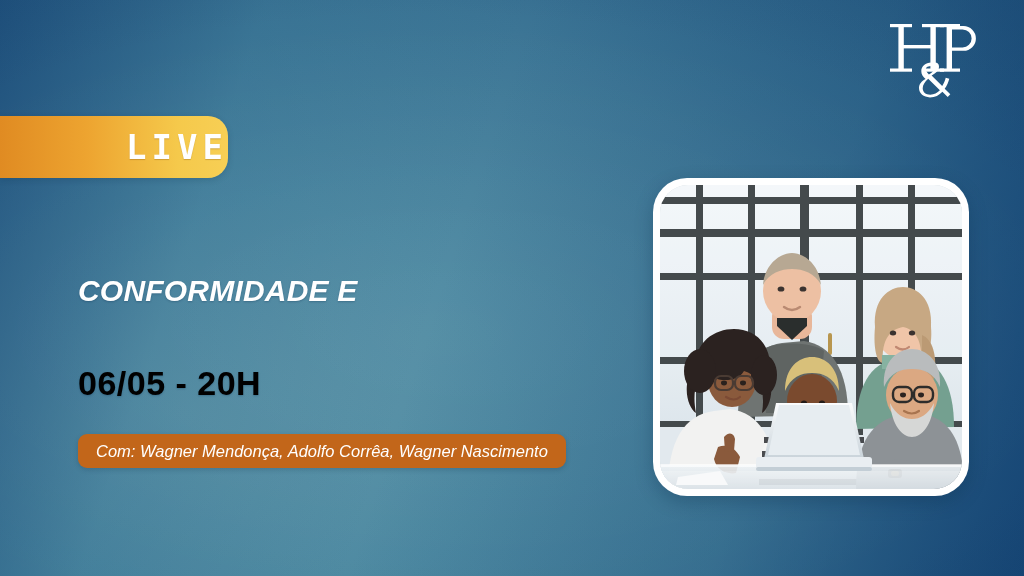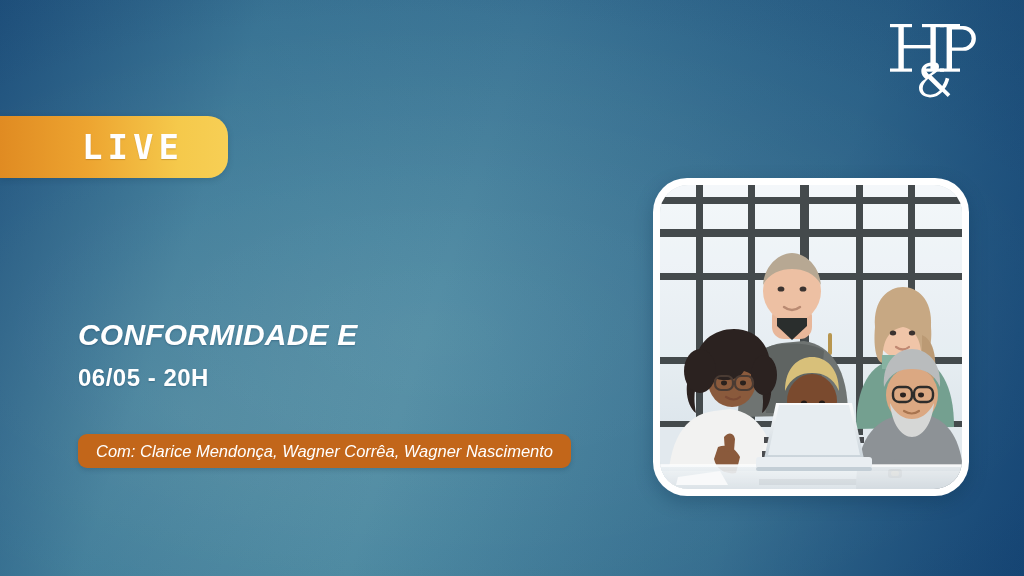--- a/index.html
+++ b/index.html
@@ -60,21 +60,20 @@
     left: 0;
     top: 116px;
     width: 228px;
     height: 62px;
     border-radius: 0 20px 20px 0;
     background: linear-gradient(90deg, #e08b22 0%, #eda430 38%, #f5c94b 78%, #f7cf55 100%);
     box-shadow: 0 2px 6px rgba(10,40,70,0.18);
     display: flex;
     align-items: center;
     justify-content: flex-end;
-    padding-right: 44px;
     box-sizing: border-box;
   }
   .live-text {
     color: #ffffff;
     font-family: "DejaVu Sans Mono", "Liberation Mono", monospace;
     font-weight: bold;
     font-size: 34px;
     letter-spacing: 5px;
     line-height: 1;
     text-shadow: 0 1px 1px rgba(120,70,10,0.30);
@@ -87,30 +86,29 @@
     left: 78px;
     top: 272px;
     width: 560px;
     color: #ffffff;
     font-size: 30px;
     font-weight: bold;
     font-style: italic;
     line-height: 1.28;
     letter-spacing: 0.2px;
     text-shadow: 0 1px 2px rgba(12,48,80,0.30);
-    margin-top: 44px;
   }
   .headline .hl-line { display: block; white-space: nowrap; }
 
   .date-line {
     position: absolute;
     left: 78px;
     top: 366px;
-    color: #ffffff;
-    font-size: 24px;
+    color: #000000;
+    font-size: 34px;
     font-weight: bold;
     letter-spacing: 0.5px;
     line-height: 1;
     text-shadow: 0 1px 2px rgba(12,48,80,0.28);
     white-space: nowrap;
   }
 
   .speakers-pill {
     position: absolute;
     left: 78px;
@@ -204,21 +202,21 @@
     <span class="live-text">LIVE</span>
   </div>
 
   <div class="headline">
     <span class="hl-line">CONFORMIDADE E</span>
   </div>
 
   <div class="date-line">06/05 - 20H</div>
 
   <div class="speakers-pill">
-    <span class="speakers-text">Com: Clarice Mendonça, Wagner Corrêa, Wagner Nascimento</span>
+    <span class="speakers-text">Com: Wagner Mendonça, Adolfo Corrêa, Wagner Nascimento</span>
   </div>
 
   <div class="photo-card">
     <div class="photo">
       <svg viewBox="0 0 302 304" xmlns="http://www.w3.org/2000/svg" aria-hidden="true">
         <defs>
           <linearGradient id="winglass" x1="0" y1="0" x2="0" y2="1">
             <stop offset="0%" stop-color="#f3f7fa"></stop>
             <stop offset="55%" stop-color="#e4ecf1"></stop>
             <stop offset="100%" stop-color="#d2dde4"></stop>

